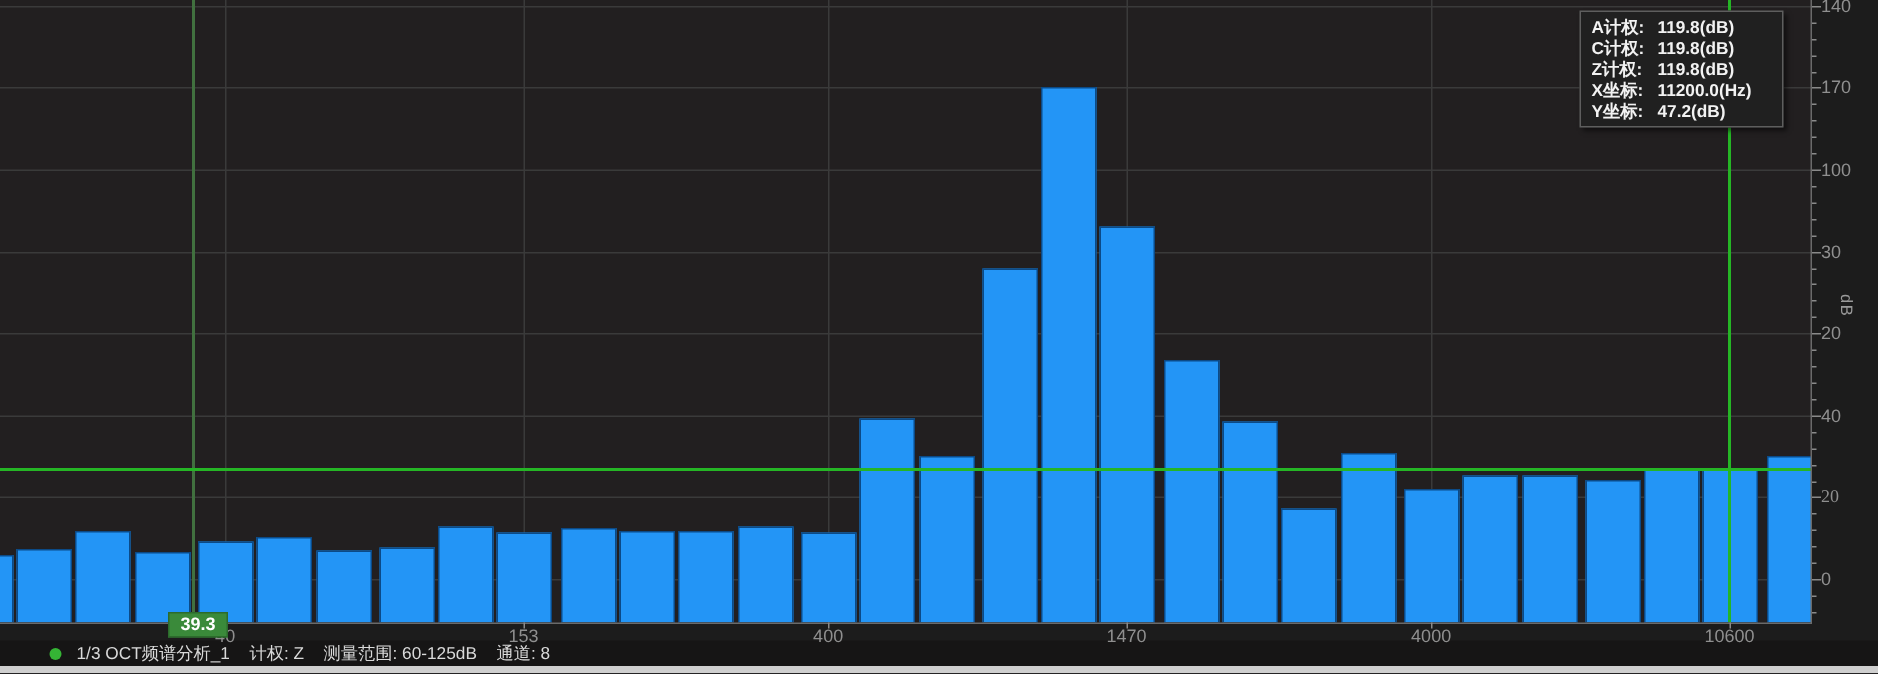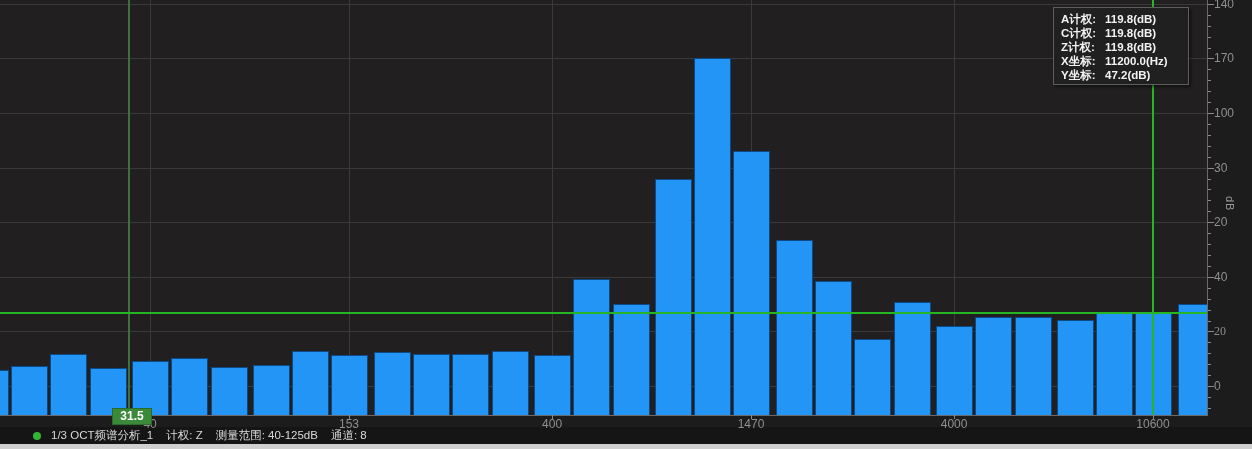--- a/index.html
+++ b/index.html
@@ -187,24 +187,24 @@
       <div class="ytick" style="top: 47.5px; width: 3px;"></div>
       <div class="ytick" style="top: 36.6px; width: 3px;"></div>
       <div class="ytick" style="top: 25.6px; width: 3px;"></div>
       <div class="ytick" style="top: 14.7px; width: 3px;"></div>
       <div class="ytick" style="top: 3.8px; width: 6px;"></div>
       <div class="ylabel" style="top: 3.8px;">140</div>
     </div>
 
   <div class="db-label">dB</div>
 
-  <div class="badge">31.5</div>
+  <div class="badge">39.3</div>
 
   <div class="statusbar">
     <span class="dot"></span>
     <span class="item">1/3 OCT频谱分析_1</span>
     <span class="item">计权: Z</span>
-    <span class="item">测量范围: 40-125dB</span>
+    <span class="item">测量范围: 60-125dB</span>
     <span class="item">通道: 8</span>
   </div>
 
   <div class="bottom-strip"></div>
 </div>
 
 </body></html>

